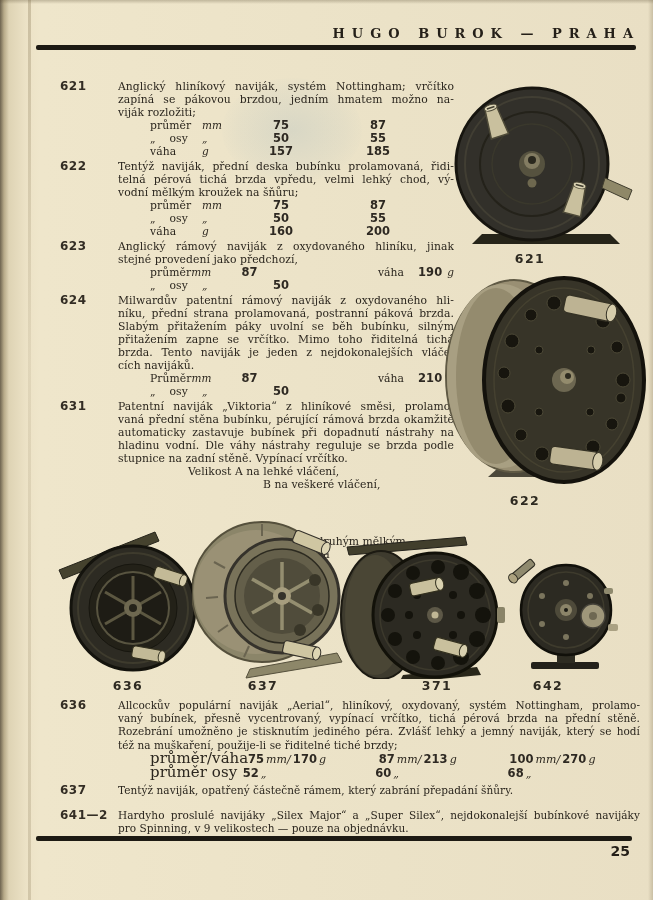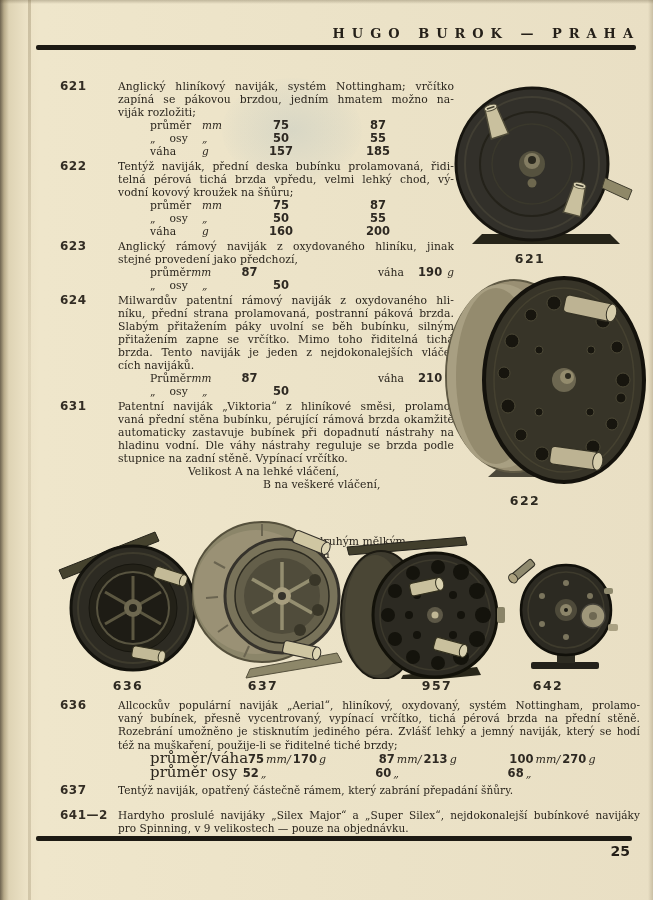--- a/index.html
+++ b/index.html
@@ -100,21 +100,21 @@
           </div>
         </div>
       </div>
     </div>
 
     <div class="item">
       <div class="item-no">622</div>
       <div class="item-body">
         <div class="jl">Tentýž naviják, přední deska bubínku prolamovaná, řidi-</div>
         <div class="jl">telná pérová tichá brzda vpředu, velmi lehký chod, vý-</div>
-        <div class="ll">vodní kovový kroužek na šňůru;</div>
+        <div class="ll">vodní mělkým kroužek na šňůru;</div>
         <div class="spec">
           <div class="srow">
             <span class="sl">průměr</span>
               <span class="su">mm</span>
               <span class="sv">75</span>
               <span class="sv2">87</span>
           </div>
           <div class="srow">
             <span class="sl">„    osy</span>
               <span class="su">„</span>
@@ -360,21 +360,21 @@
     <g transform="translate(92,72) rotate(-12)">
       <rect x="-15" y="-6.5" width="30" height="13" rx="3" fill="#c9c09d" stroke="#33301f" stroke-width="1.2"></rect>
       <ellipse cx="15" cy="0" rx="4" ry="6.5" fill="#d9d1b0" stroke="#33301f"></ellipse>
     </g>
     <g transform="translate(116,132) rotate(15)">
       <rect x="-15" y="-6.5" width="30" height="13" rx="3" fill="#c9c09d" stroke="#33301f" stroke-width="1.2"></rect>
       <ellipse cx="15" cy="0" rx="4" ry="6.5" fill="#d9d1b0" stroke="#33301f"></ellipse>
     </g>
     <rect x="164" y="92" width="8" height="16" rx="2" fill="#8a8468"></rect>
   </svg>
-  <div class="cap" style="left:410px;top:678px;">957</div>
+  <div class="cap" style="left:410px;top:678px;">371</div>
 
   <svg class="ph" style="left:505px;top:548px;" width="122" height="132" viewBox="0 0 122 132">
     <rect x="26" y="114" width="68" height="7" rx="2" fill="#23211a"></rect>
     <rect x="52" y="104" width="18" height="11" fill="#2e2c22"></rect>
     <g transform="translate(18,22) rotate(-40)">
       <rect x="-13" y="-4" width="26" height="8" rx="2" fill="#8f8a6e" stroke="#2e2c22" stroke-width="1"></rect>
       <ellipse cx="-13" cy="0" rx="4" ry="5" fill="#aca27f" stroke="#2e2c22"></ellipse>
     </g>
     <circle cx="61" cy="62" r="45" fill="#2c2a22" stroke="#11100a" stroke-width="2.5"></circle>
     <circle cx="61" cy="62" r="38" fill="none" stroke="#3e3b2d" stroke-width="1.5"></circle>

